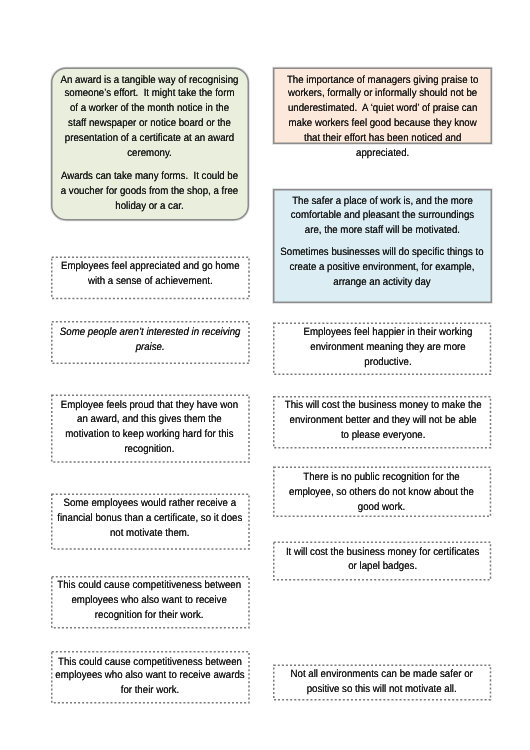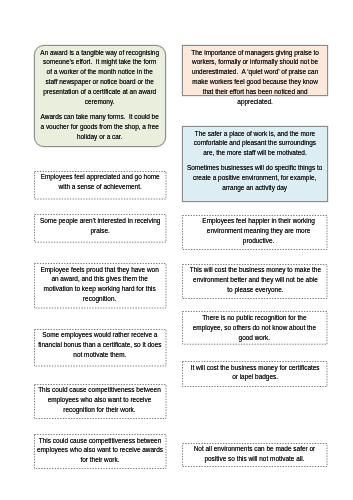--- a/index.html
+++ b/index.html
@@ -50,21 +50,21 @@
       </div>
     </div>
     <div class="card dotted" style="left: 33.5px; top: 170.5px; width: 132.5px; height: 28.5px;">
       <svg class="dash-frame" viewBox="0 0 132.5 28.5">
         <rect x="0.5" y="0.5" width="131.5" height="27.5" fill="none" stroke="#7a7a7a" stroke-width="1" stroke-dasharray="1.35 1.35"></rect>
       </svg>
       <div class="inner">
         <p style="font-size: 7.1px; line-height: 9.9px; width: 138.394px; transform: scaleX(0.909);">Employees feel appreciated and go home with a sense of achievement.</p>
       </div>
     </div>
-    <div class="card dotted" style="left: 33.5px; top: 214.3px; width: 132.5px; height: 28.7px;">
+    <div class="card dotted" style="left: 33.5px; top: 214.3px; width: 132.5px; height: 28.7px; font-style: italic;">
       <svg class="dash-frame" viewBox="0 0 132.5 28.7">
         <rect x="0.5" y="0.5" width="131.5" height="27.7" fill="none" stroke="#7a7a7a" stroke-width="1" stroke-dasharray="1.35 1.35"></rect>
       </svg>
       <div class="inner">
         <p style="font-size: 7.1px; line-height: 9.9px; width: 144.224px; transform: scaleX(0.909);">Some people aren’t interested in receiving praise.</p>
       </div>
     </div>
     <div class="card dotted" style="left: 33.5px; top: 263px; width: 132.5px; height: 45.5px;">
       <svg class="dash-frame" viewBox="0 0 132.5 45.5">
         <rect x="0.5" y="0.5" width="131.5" height="44.5" fill="none" stroke="#7a7a7a" stroke-width="1" stroke-dasharray="1.35 1.35"></rect>

